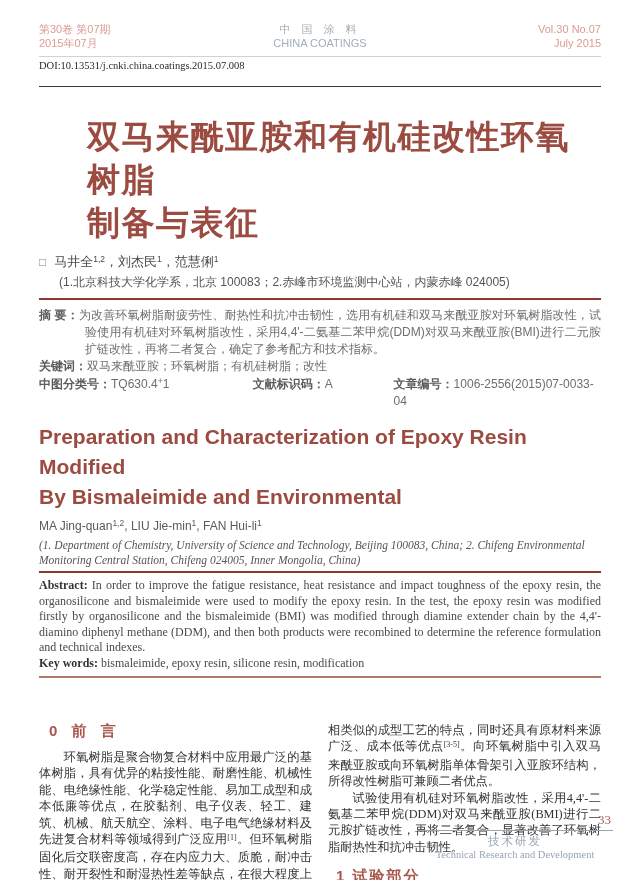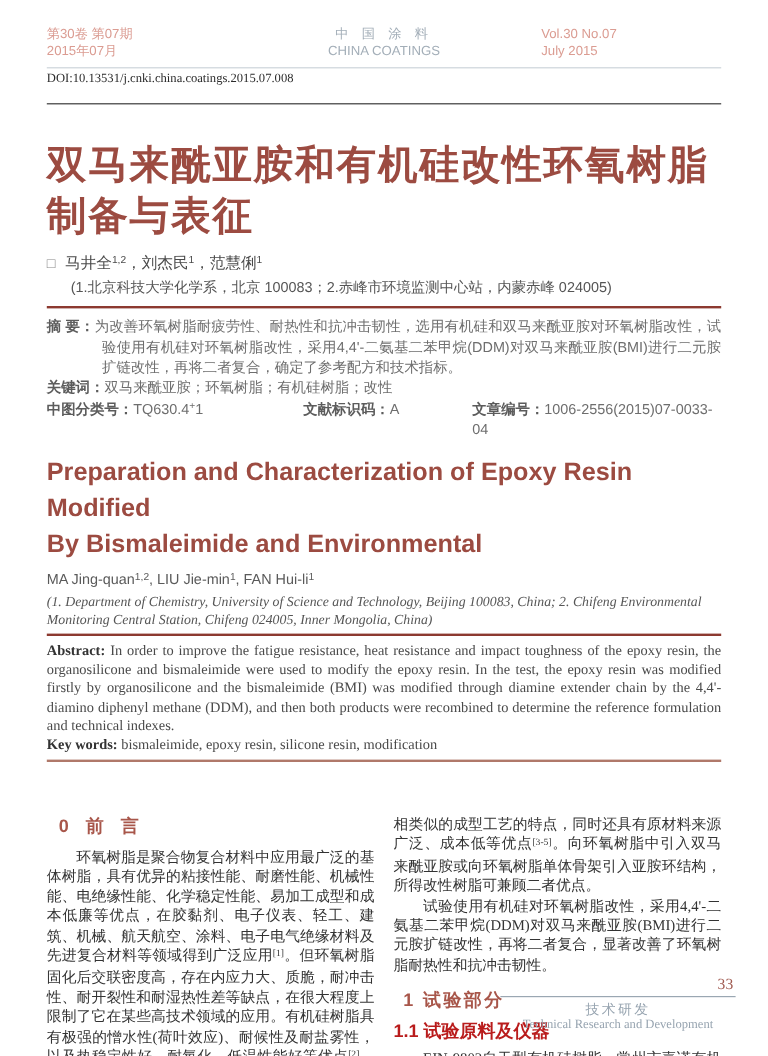--- a/index.html
+++ b/index.html
@@ -13,35 +13,35 @@
     font-family: "Liberation Sans", sans-serif;
     padding: 0 39px;
   }
   
   .journal-header {
     display: flex; justify-content: space-between; align-items: flex-start;
     padding-top: 22px;
     font-size: 11px; line-height: 14px;
   }
   .jh-left, .jh-right { color: #db9c92; width: 150px; }
-  .jh-right { text-align: left; }
+  .jh-right { text-align: right; }
   .jh-center { color: #a3aeb8; text-align: center; flex: 1; }
   .jh-center .cn { letter-spacing: 4px; }
   .header-rule { border-top: 1px solid #ccd4da; margin-top: 6px; }
   .doi-line {
     margin-top: 3px; padding-bottom: 15px;
     font-size: 10.5px; color: #2a2a2a;
     border-bottom: 1.5px solid #3a3a3a;
     font-family: "Liberation Serif", serif;
   }
   
   .title-cn {
     margin-top: 28px;
     color: #9c4b41; font-weight: bold;
-    font-size: 33px; line-height: 43px; letter-spacing: 1.5px;
+    font-size: 33px; line-height: 43px; letter-spacing: 1.5px; margin-left: 48px;
   }
   .authors-cn { margin-top: 9px; font-size: 13px; color: #4a4a4a; }
   .authors-cn .marker { color: #8a8a8a; margin-right: 8px; font-size: 12px; }
   .sup { position: relative; top: -4px; font-size: 8.5px; }
   .affil-cn { margin-top: 3px; padding-left: 20px; font-size: 12px; color: #555; }
   .rule-red { border-top: 2.5px solid #8c3a30; margin-top: 7px; }
   .rule-red-2 { border-top: 2px solid #8c3a30; margin-top: 4px; }
   .rule-red-3 { border-top: 2px solid #b0796a; margin-top: 5px; }
   
   .abstract-cn { margin-top: 7px; font-size: 12px; line-height: 17px; color: #6e6e6e; }

